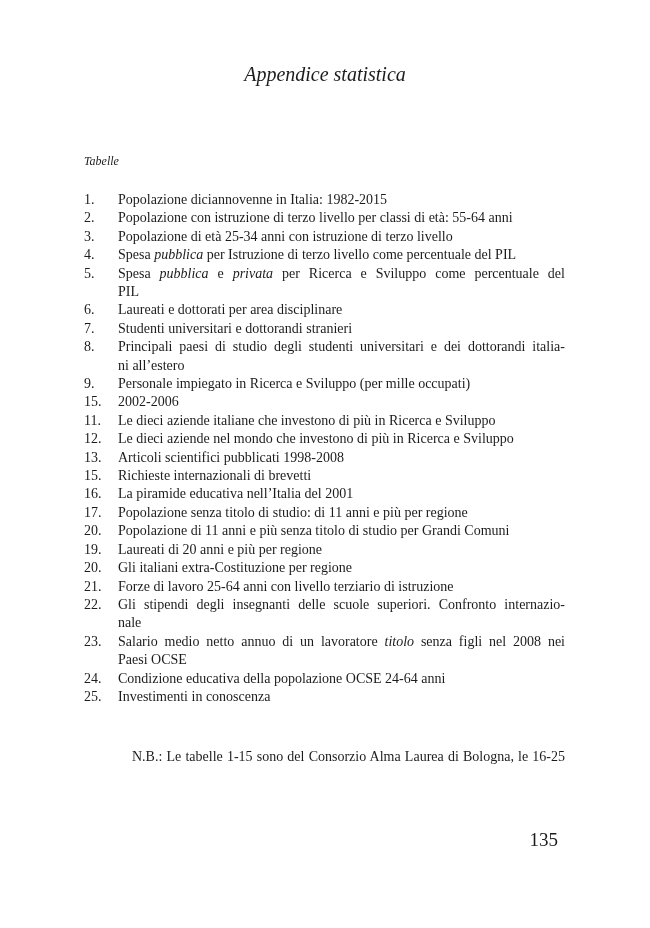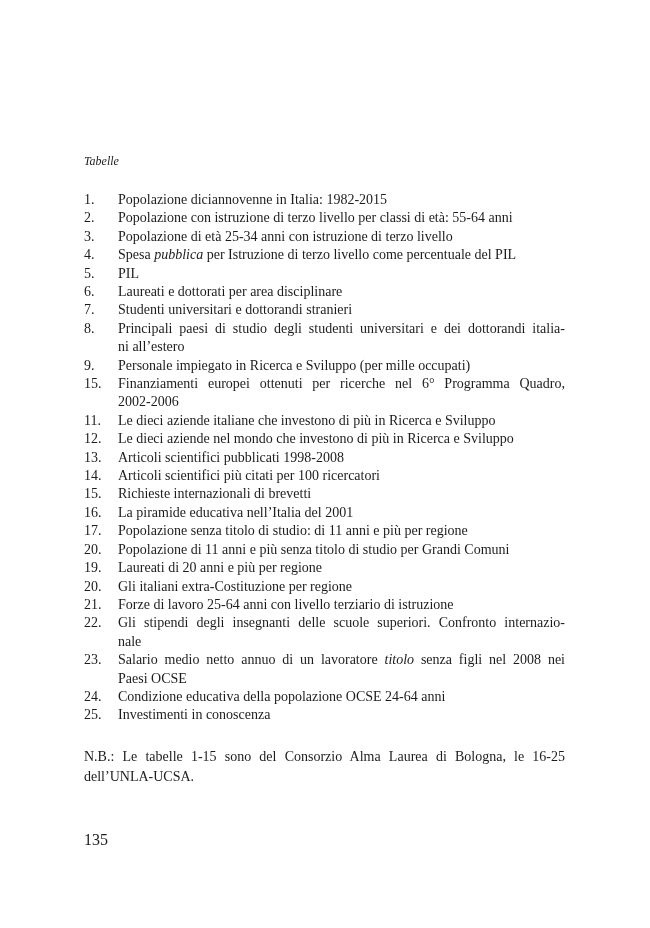--- a/index.html
+++ b/index.html
@@ -35,51 +35,53 @@
   .it{font-style:italic;}
   .note{
     position:absolute;top:747px;left:84px;width:481px;
     font-size:14px;line-height:19.8px;
   }
   .nline{white-space:nowrap;}
   .nline.just{
     white-space:normal;
     text-align:justify;
     text-align-last:justify;
-    overflow:hidden;max-height:19.8px;
+    overflow:hidden;max-height:19.8px;margin-left:48px;
   }
   .pagenum{
-    position:absolute;top:831px;left:84px;width:481px;
-    text-align:left;font-size:16px;line-height:18px;
+    position:absolute;top:831px;left:77px;width:481px;
+    text-align:right;font-size:19px;line-height:18px;
   }
 </style>
 </head>
 <body>
 
 <div class="page">
+  <div class="title">Appendice statistica</div>
   <div class="section-label">Tabelle</div>
   <div class="list">
       <div class="item">
         <span class="num">1.</span>
         <div class="line"><span>Popolazione diciannovenne in Italia: 1982-2015</span></div>
       </div>
       <div class="item">
         <span class="num">2.</span>
         <div class="line"><span>Popolazione con istruzione di terzo livello per classi di età: 55-64 anni</span></div>
       </div>
       <div class="item">
         <span class="num">3.</span>
         <div class="line"><span>Popolazione di età 25-34 anni con istruzione di terzo livello</span></div>
       </div>
       <div class="item">
         <span class="num">4.</span>
         <div class="line"><span>Spesa </span><span class="it">pubblica</span><span> per Istruzione di terzo livello come percentuale del PIL</span></div>
       </div>
       <div class="item">
         <span class="num">5.</span>
+        <div class="line just"><span>Spesa </span><span class="it">pubblica</span><span> e </span><span class="it">privata</span><span> per Ricerca e Sviluppo come percentuale del</span></div>
         <div class="line"><span>PIL</span></div>
       </div>
       <div class="item">
         <span class="num">6.</span>
         <div class="line"><span>Laureati e dottorati per area disciplinare</span></div>
       </div>
       <div class="item">
         <span class="num">7.</span>
         <div class="line"><span>Studenti universitari e dottorandi stranieri</span></div>
       </div>
@@ -87,38 +89,33 @@
         <span class="num">8.</span>
         <div class="line just"><span>Principali paesi di studio degli studenti universitari e dei dottorandi italia-</span></div>
         <div class="line"><span>ni all’estero</span></div>
       </div>
       <div class="item">
         <span class="num">9.</span>
         <div class="line"><span>Personale impiegato in Ricerca e Sviluppo (per mille occupati)</span></div>
       </div>
       <div class="item">
         <span class="num">15.</span>
-        <div class="line just"><span>Finanziamenti europei ottenuti per ricerche nel 6° Programma Quadro,</span></div>
         <div class="line"><span>2002-2006</span></div>
       </div>
       <div class="item">
         <span class="num">11.</span>
         <div class="line"><span>Le dieci aziende italiane che investono di più in Ricerca e Sviluppo</span></div>
       </div>
       <div class="item">
         <span class="num">12.</span>
         <div class="line"><span>Le dieci aziende nel mondo che investono di più in Ricerca e Sviluppo</span></div>
       </div>
       <div class="item">
         <span class="num">13.</span>
         <div class="line"><span>Articoli scientifici pubblicati 1998-2008</span></div>
-      </div>
-      <div class="item">
-        <span class="num">14.</span>
-        <div class="line"><span>Articoli scientifici più citati per 100 ricercatori</span></div>
       </div>
       <div class="item">
         <span class="num">15.</span>
         <div class="line"><span>Richieste internazionali di brevetti</span></div>
       </div>
       <div class="item">
         <span class="num">16.</span>
         <div class="line"><span>La piramide educativa nell’Italia del 2001</span></div>
       </div>
       <div class="item">
@@ -155,16 +152,15 @@
         <span class="num">24.</span>
         <div class="line"><span>Condizione educativa della popolazione OCSE 24-64 anni</span></div>
       </div>
       <div class="item">
         <span class="num">25.</span>
         <div class="line"><span>Investimenti in conoscenza</span></div>
       </div>
     </div>
   <div class="note">
     <div class="nline just">N.B.: Le tabelle 1-15 sono del Consorzio Alma Laurea di Bologna, le 16-25</div>
-    <div class="nline">dell’UNLA-UCSA.</div>
   </div>
   <div class="pagenum">135</div>
 </div>
 
 </body></html>

